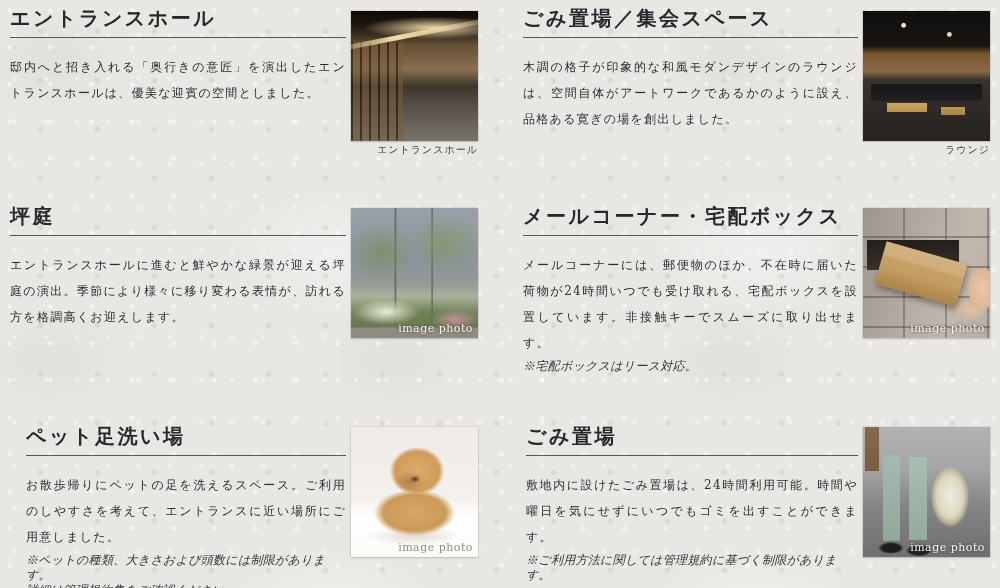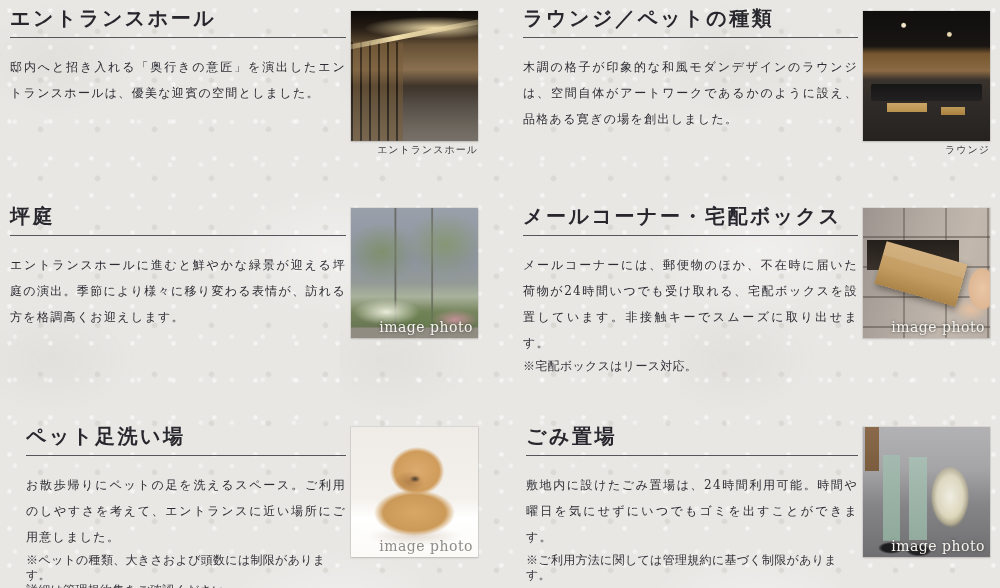--- a/index.html
+++ b/index.html
@@ -31,36 +31,36 @@
   .sec-text{flex:1 1 auto;margin-right:5px;min-width:0;}
   .sec-title{
     margin:0;font-size:20px;line-height:26px;font-weight:600;
     letter-spacing:2.5px;color:#27272d;white-space:nowrap;
   }
   .sec-rule{border:none;height:0;border-top:1px solid #55555a;margin:6px 0 0 0;}
   .sec-body{
     margin:16px 0 0 0;font-size:12px;line-height:26px;
     letter-spacing:1.3px;text-align:justify;color:#2c2c33;
   }
-  .sec-note{margin:3px 0 0 0;font-size:12px;line-height:15px;letter-spacing:.3px;color:#33333a;}
+  .sec-note{margin:3px 0 0 0;font-size:12px;line-height:15px;letter-spacing:.3px;color:#33333a;font-style:italic;}
   .sec-note + .sec-note{margin-top:0;}
   .sec-figure{flex:0 0 127px;margin:0;width:127px;}
   .r1 .sec-figure{margin-top:6px;}
   .r2 .sec-figure{margin-top:5px;}
   .r3 .sec-figure{margin-top:4px;}
   .photo{
     position:relative;width:127px;height:130px;overflow:hidden;
     box-shadow:0 0 0 1px rgba(0,0,0,.06), 0 1px 2px rgba(0,0,0,.15);
   }
   .photo-caption{
     font-size:10px;letter-spacing:1px;color:#3c3c40;
     text-align:right;margin-top:3px;line-height:12px;
   }
   .overlay-caption{
-    position:absolute;right:5px;bottom:3px;font-size:14px;letter-spacing:.5px;
+    position:absolute;right:5px;bottom:3px;font-size:11px;letter-spacing:.5px;
     color:#f5f3ee;text-shadow:0 0 3px rgba(50,50,50,.85);
   }
   .p-pet .overlay-caption{color:#8f8d88;text-shadow:none;}
 
   
   .p-entrance{
     background-color:#4a3c2e;
     background-image:
       radial-gradient(ellipse 100px 16px at 65% 13%, rgba(248,228,176,.95), rgba(248,228,176,0) 70%),
       linear-gradient(180deg, rgba(12,9,7,.95) 0%, rgba(28,21,15,.85) 12%, rgba(28,21,15,0) 26%),
@@ -177,21 +177,21 @@
       <p class="sec-body">邸内へと招き入れる「奥行きの意匠」を演出したエントランスホールは、優美な迎賓の空間としました。</p>
     </div>
     <figure class="sec-figure">
       <div class="photo p-entrance"></div>
       <figcaption class="photo-caption">エントランスホール</figcaption>
     </figure>
   </div>
 
   <div class="section col2 r1">
     <div class="sec-text">
-      <h2 class="sec-title">ラウンジ／ペットの種類</h2>
+      <h2 class="sec-title">ごみ置場／集会スペース</h2>
       <div class="sec-rule"></div>
       <p class="sec-body">木調の格子が印象的な和風モダンデザインのラウンジは、空間自体がアートワークであるかのように設え、品格ある寛ぎの場を創出しました。</p>
     </div>
     <figure class="sec-figure">
       <div class="photo p-lounge"></div>
       <figcaption class="photo-caption">ラウンジ</figcaption>
     </figure>
   </div>
 
   <div class="section col1 r2">

